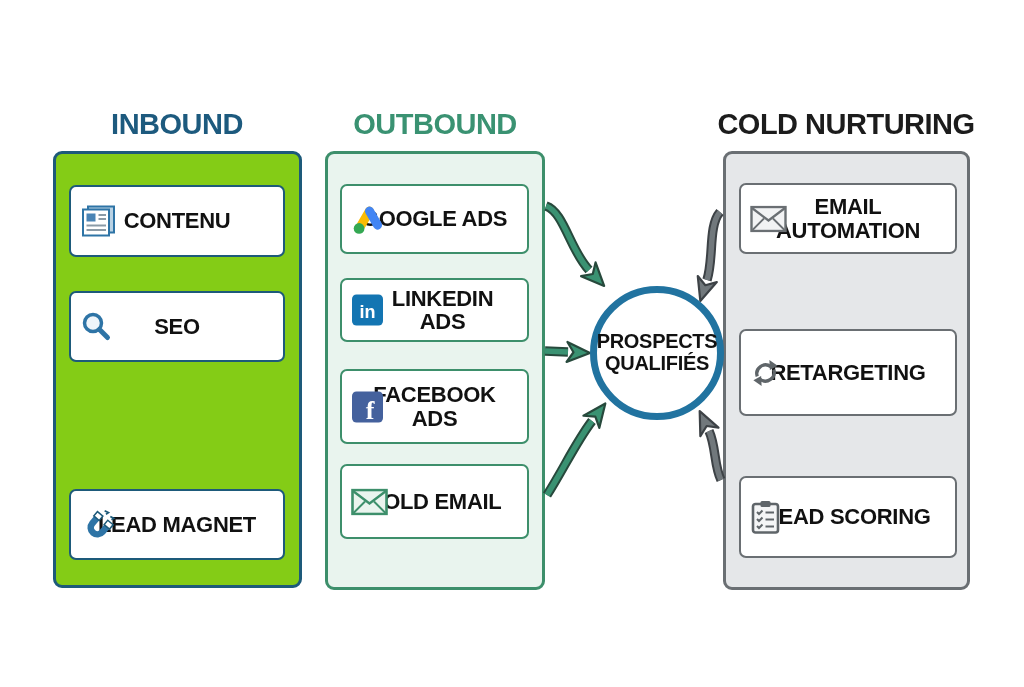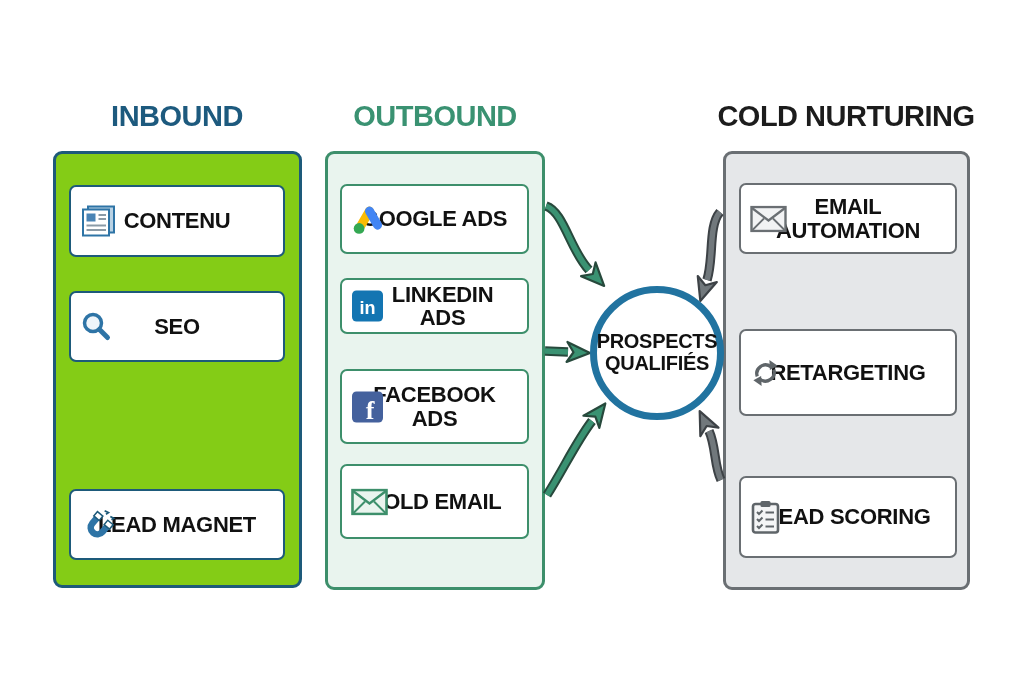--- a/index.html
+++ b/index.html
@@ -1,19 +1,19 @@
 <!DOCTYPE html>
 <html><head>
 <meta charset="utf-8">
 <style>
   html,body{margin:0;padding:0;background:#ffffff;}
   body{font-family:"Liberation Sans", sans-serif;}
   .canvas{position:relative;width:1024px;height:687px;background:#ffffff;overflow:hidden;}
 
-  .hdr{position:absolute;top:98px;height:36px;display:flex;align-items:center;justify-content:center;
+  .hdr{position:absolute;top:106px;height:36px;display:flex;align-items:center;justify-content:center;
        font-size:29px;font-weight:bold;letter-spacing:-0.5px;white-space:nowrap;}
   .hdr-inbound{left:52px;width:250px;color:#1d5a7e;}
   .hdr-outbound{left:325px;width:220px;color:#3a9272;}
   .hdr-nurturing{left:712px;width:268px;color:#1c1c1c;}
 
   .col{position:absolute;top:151px;border-radius:9px;box-sizing:border-box;}
   .col-inbound{left:53px;width:249px;height:437px;background:#84cc16;border:3px solid #1d5a7a;}
   .col-outbound{left:325px;width:220px;height:439px;background:#e9f4ee;border:3px solid #3d8f6b;}
   .col-nurturing{left:723px;width:247px;height:439px;background:#e5e7e9;border:3px solid #6a6f73;}
 
@@ -27,21 +27,21 @@
              letter-spacing:-0.3px;line-height:1.06;white-space:pre-line;padding:0 4px;box-sizing:border-box;}
   .box-icon{position:absolute;left:9px;top:50%;transform:translateY(-50%);display:flex;align-items:center;}
 
   
   .b-contenu{top:31px;height:72px;}
   .b-seo{top:126px;height:71px;margin-top:11px;}
   .b-reseaux{top:215px;height:101px;}
   .b-magnet{top:335px;height:71px;}
   
   .b-gads{top:30px;height:70px;}
-  .b-liads{top:124px;height:56px;padding-left:16px;}
+  .b-liads{top:124px;height:64px;padding-left:16px;}
   .b-fbads{top:215px;height:75px;}
   .b-cold{top:310px;height:75px;}
   
   .b-emailauto{top:29px;height:71px;}
   .b-retarget{top:175px;height:87px;}
   .b-scoring{top:322px;height:82px;}
 
   .center-circle{position:absolute;left:590px;top:286px;width:134px;height:134px;border-radius:50%;
                  background:#ffffff;border:7px solid #2173a0;box-sizing:border-box;z-index:5;
                  display:flex;align-items:center;justify-content:center;}

